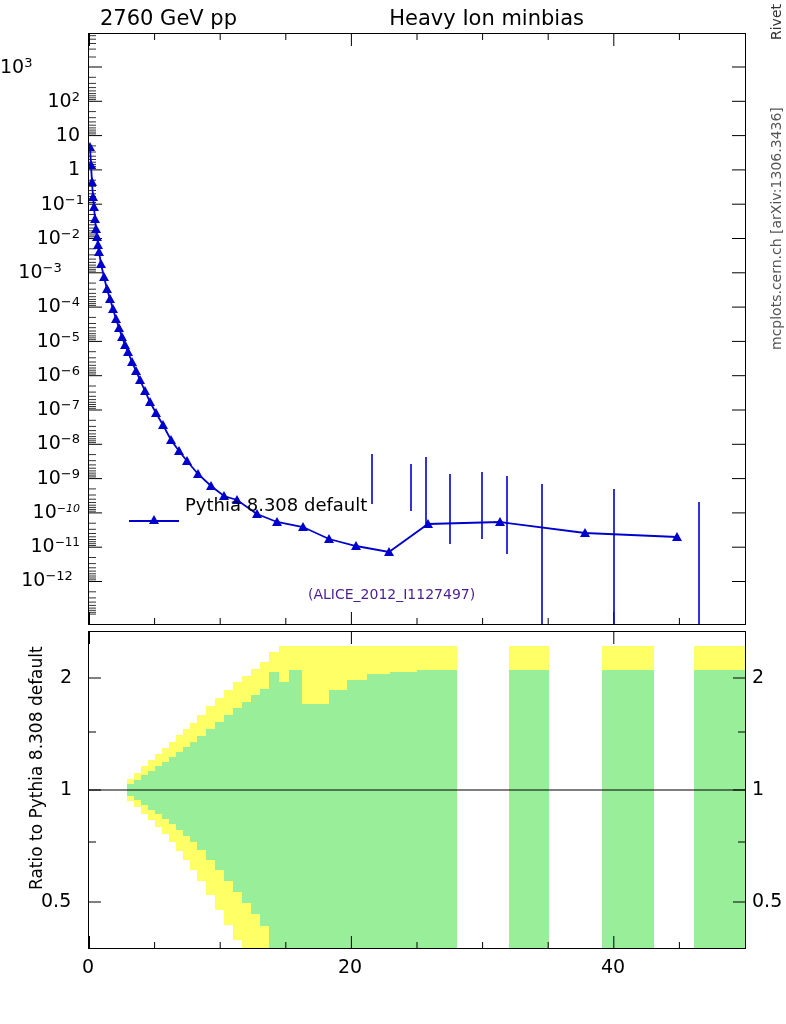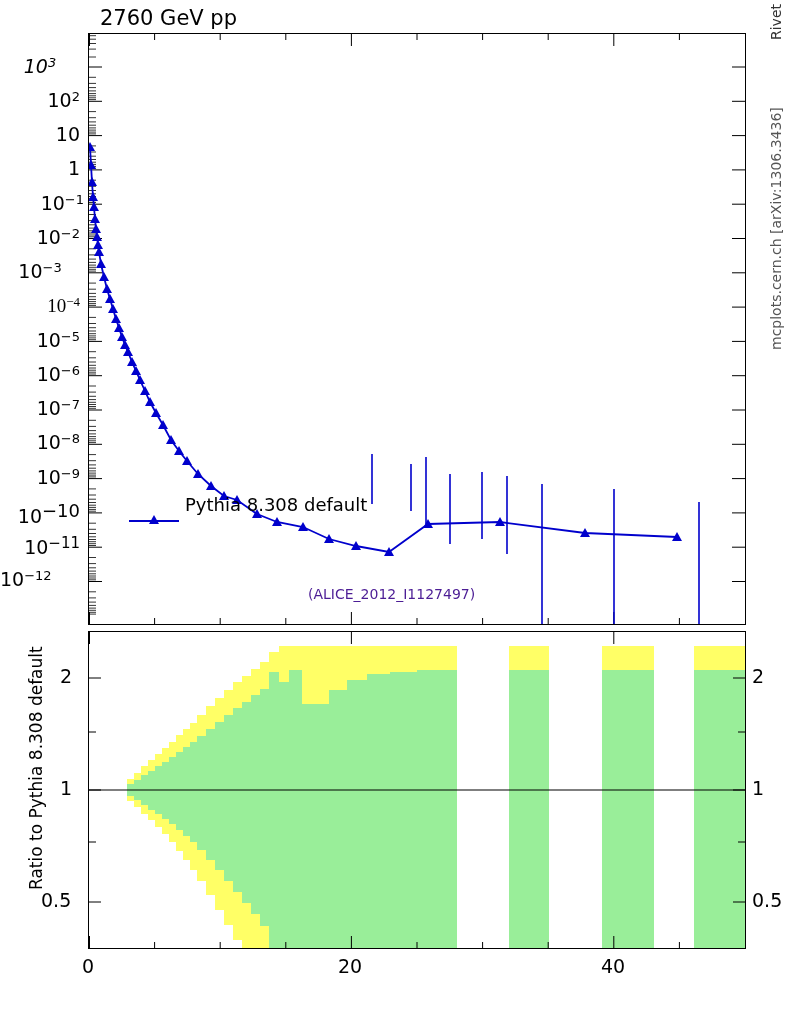--- a/index.html
+++ b/index.html
@@ -97,20 +97,21 @@
     font-size: 17px;
     white-space: nowrap;
   }
 </style>
 </head>
 <body>
 
 <div id="root">
 
   <div class="abs hdr-left">2760 GeV pp</div>
+  <div class="abs hdr-right">Heavy Ion minbias</div>
 
   <div class="abs" style="left:768px; top:40px;">
     <div class="rot rot-dark">Rivet 3.1.10,  1.5M events</div>
   </div>
   <div class="abs" style="left:768px; top:350px;">
     <div class="rot">mcplots.cern.ch [arXiv:1306.3436]</div>
   </div>
 
   <div id="main-frame" class="abs">
     <svg width="656" height="590" viewBox="0 0 656 590">
@@ -377,36 +378,36 @@
       <g>
         <line x1="40" y1="487" x2="90" y2="487" stroke="#0000cc" stroke-width="1.8"></line>
         <polygon points="65,481 70,490 60,490" fill="#0000cc"></polygon>
       </g>
     </svg>
   </div>
 
   <div class="abs" id="watermark">(ALICE_2012_I1127497)</div>
   <div class="abs" id="legend-label">Pythia 8.308 default</div>
 
-  <div class="abs" style="left:0px; top:55px;  width:80px; text-align:center;font-style:italic;"><span style="font-size:19px;">10</span><span style="font-size:13px; vertical-align:super;">3</span></div>
+  <div class="abs" style="left:0px; top:55px;  width:80px; text-align:left;"><span style="font-size:19px;">10</span><span style="font-size:13px; vertical-align:super;">3</span></div>
   <div class="abs" style="left:0px; top:89px;  width:80px; text-align:right;"><span style="font-size:19px;">10</span><span style="font-size:13px; vertical-align:super;">2</span></div>
   <div class="abs" style="left:0px; top:123px; width:80px; text-align:right;"><span style="font-size:19px;">10</span></div>
   <div class="abs" style="left:0px; top:157px; width:80px; text-align:right;"><span style="font-size:19px;">1</span></div>
   <div class="abs" style="left:4px; top:192px; width:80px; text-align:right;"><span style="font-size:19px;">10</span><span style="font-size:13px; vertical-align:super;">−1</span></div>
   <div class="abs" style="left:0px; top:226px; width:80px; text-align:right;"><span style="font-size:19px;">10</span><span style="font-size:13px; vertical-align:super;">−2</span></div>
   <div class="abs" style="left:0px; top:260px; width:80px; text-align:center;"><span style="font-size:19px;">10</span><span style="font-size:13px; vertical-align:super;">−3</span></div>
-  <div class="abs" style="left:0px; top:294px; width:80px; text-align:right;font-family:Liberation Serif, serif;"><span style="font-size:19px;">10</span><span style="font-size:13px; vertical-align:super;">−4</span></div>
+  <div class="abs" style="left:0px; top:294px; width:80px; text-align:right;"><span style="font-size:19px;">10</span><span style="font-size:13px; vertical-align:super;">−4</span></div>
   <div class="abs" style="left:0px; top:329px; width:80px; text-align:right;"><span style="font-size:19px;">10</span><span style="font-size:13px; vertical-align:super;">−5</span></div>
   <div class="abs" style="left:0px; top:363px; width:80px; text-align:right;"><span style="font-size:19px;">10</span><span style="font-size:13px; vertical-align:super;">−6</span></div>
   <div class="abs" style="left:0px; top:397px; width:80px; text-align:right;"><span style="font-size:19px;">10</span><span style="font-size:13px; vertical-align:super;">−7</span></div>
   <div class="abs" style="left:0px; top:431px; width:80px; text-align:right;"><span style="font-size:19px;">10</span><span style="font-size:13px; vertical-align:super;">−8</span></div>
   <div class="abs" style="left:0px; top:466px; width:80px; text-align:right;"><span style="font-size:19px;">10</span><span style="font-size:13px; vertical-align:super;">−9</span></div>
-  <div class="abs" style="left:0px; top:500px; width:80px; text-align:right;"><span style="font-size:19px;">10</span><span style="font-size:18px; vertical-align:super;">−10</span></div>
-  <div class="abs" style="left:0px; top:534px; width:80px; text-align:right;"><span style="font-size:19px;">10</span><span style="font-size:15px; vertical-align:super;">−11</span></div>
-  <div class="abs" style="left:0px; top:568px; width:80px; text-align:left;"><span style="font-size:19px;">10</span><span style="font-size:13px; vertical-align:super;">−12</span></div>
+  <div class="abs" style="left:0px; top:500px; width:80px; text-align:right;"><span style="font-size:19px;">10</span><span style="font-size:11px; vertical-align:super;font-style:italic;">−10</span></div>
+  <div class="abs" style="left:0px; top:534px; width:80px; text-align:right;"><span style="font-size:19px;">10</span><span style="font-size:12px; vertical-align:super;">−11</span></div>
+  <div class="abs" style="left:0px; top:568px; width:80px; text-align:center;padding-left:7px;"><span style="font-size:19px;">10</span><span style="font-size:13px; vertical-align:super;">−12</span></div>
 
   <div id="ratio-frame" class="abs">
     <svg width="656" height="316" viewBox="0 0 656 316">
 
       <g fill="#ffff66">
         <rect x="38" y="147" width="7" height="22"></rect>
         <rect x="45" y="141" width="7" height="34"></rect>
         <rect x="52" y="134" width="7" height="48"></rect>
         <rect x="59" y="128" width="7" height="60"></rect>
         <rect x="66" y="122" width="7" height="73"></rect>

